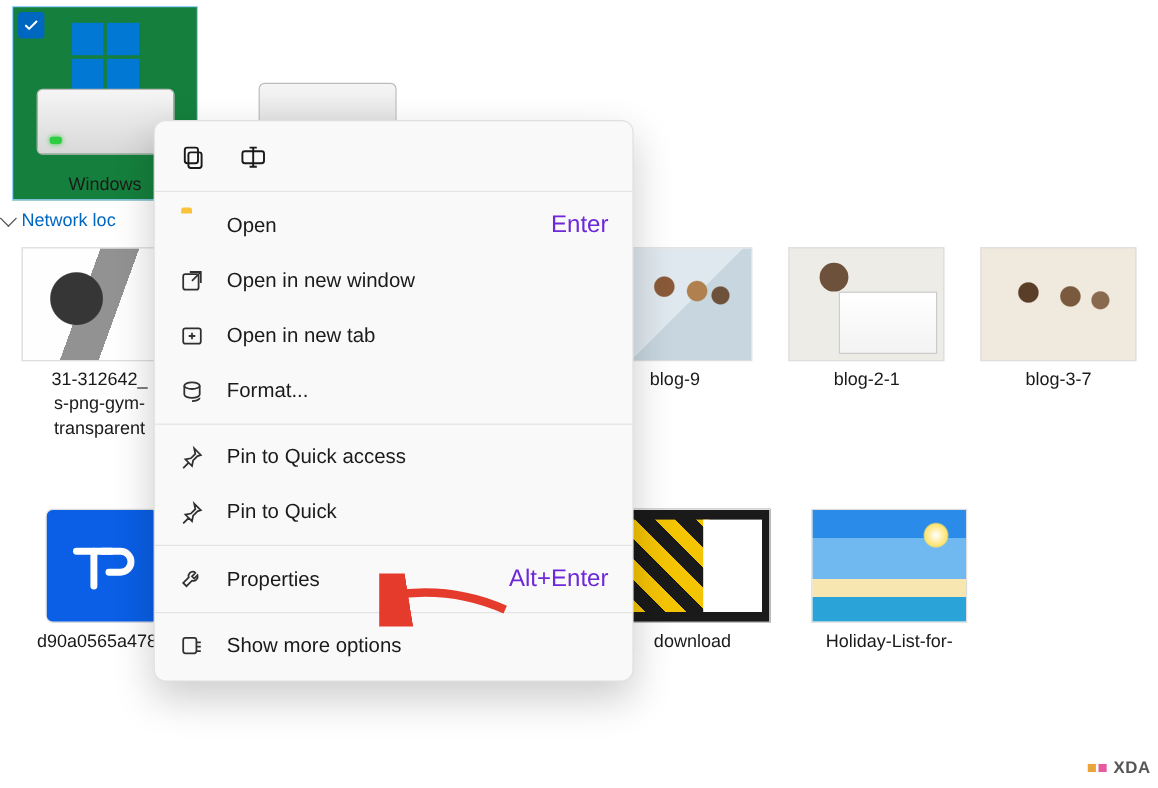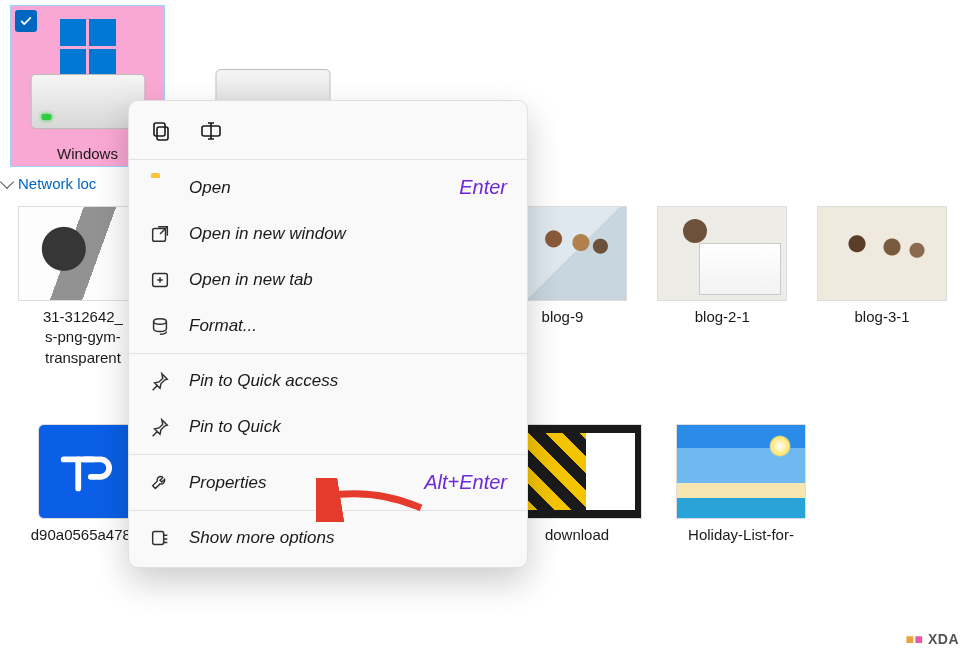--- a/index.html
+++ b/index.html
@@ -20,21 +20,21 @@
       padding: 5px 10px 0 10px;
     }
 
     .drive-item {
       width: 155px;
       text-align: center;
       position: relative;
     }
 
     .drive-selected {
-      background: #f9a8d4;
+      background: #15803d;
       border: 1px solid #99d1ff;
       padding: 4px;
     }
 
     .drive-check {
       position: absolute;
       top: 4px;
       left: 4px;
       width: 22px;
       height: 22px;
@@ -202,21 +202,20 @@
       position: absolute;
       top: 100px;
       left: 128px;
       width: 400px;
       background: #f9f9f9;
       border: 1px solid #e0e0e0;
       border-radius: 10px;
       box-shadow: 0 14px 34px rgba(0,0,0,.20);
       padding: 6px 0 6px 0;
       z-index: 50;
-      font-style: italic;
     }
 
     .ctx-top {
       display: flex;
       gap: 26px;
       padding: 12px 20px 12px 20px;
     }
     .ctx-top .icn { width:24px; height:24px; color:#1a1a1a; }
 
     .ctx-item {
@@ -307,21 +306,21 @@
     <div class="file-item">
       <div class="thumb blog1"></div>
       <div class="file-label">blog-9</div>
     </div>
     <div class="file-item">
       <div class="thumb blog2"></div>
       <div class="file-label">blog-2-1</div>
     </div>
     <div class="file-item">
       <div class="thumb blog3"></div>
-      <div class="file-label">blog-3-1</div>
+      <div class="file-label">blog-3-7</div>
     </div>
   </div>
 
   <div class="file-row" style="margin-top:56px">
     <div class="file-item">
       <div class="thumb tp">
         <svg viewBox="0 0 60 60" width="58" height="58">
             <g fill="none" stroke="#fff" stroke-width="6" stroke-linecap="round" stroke-linejoin="round">
               <path d="M8 18 H38"></path>
               <path d="M23 18 V48"></path>

